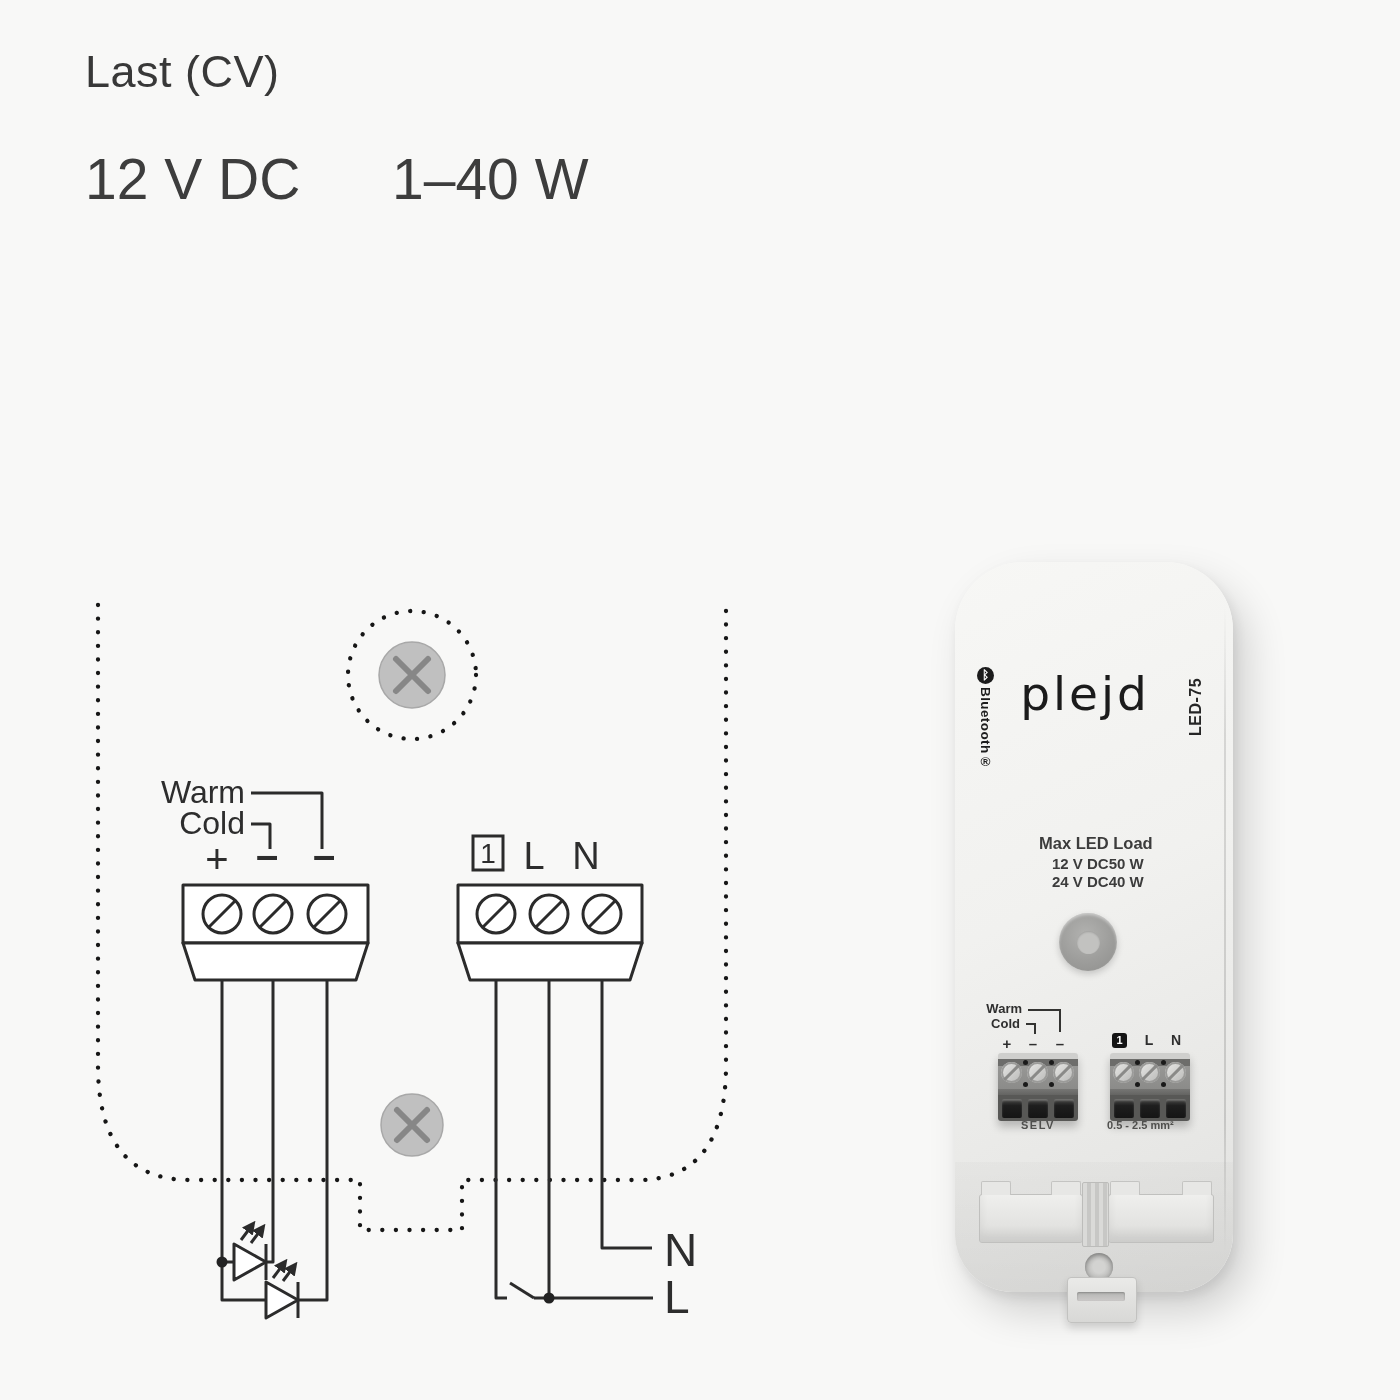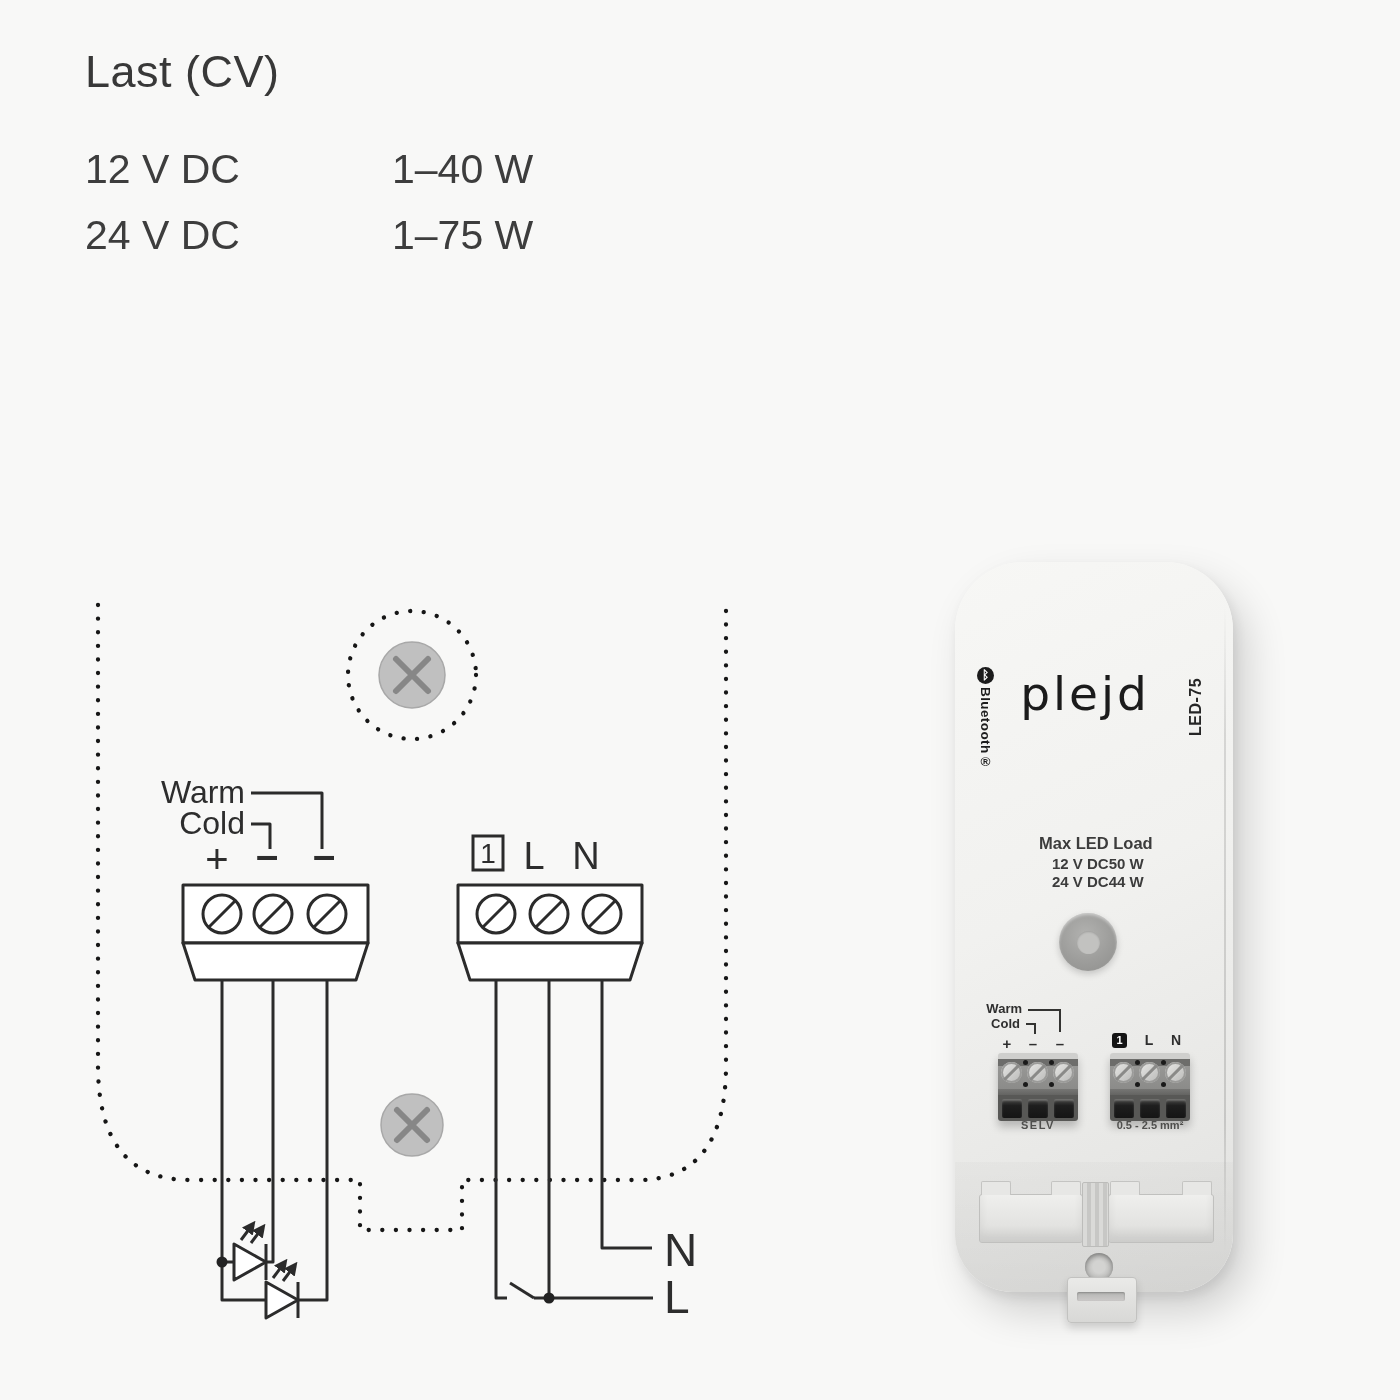--- a/index.html
+++ b/index.html
@@ -4,21 +4,21 @@
 <style>
   html,body{margin:0;padding:0;}
   .canvas{
     position:relative;width:1400px;height:1400px;overflow:hidden;
     background:#f8f8f7;
     font-family:"Liberation Sans",sans-serif;
     color:#3a3a3a;
   }
   
   .h-title{position:absolute;left:85px;top:46px;font-size:45px;font-weight:400;letter-spacing:.5px;color:#383838;}
-  .spec-row{position:absolute;left:85px;font-size:41px;font-weight:400;color:#3d3d3d;white-space:nowrap;}
+  .spec-row{position:absolute;left:85px;font-size:57px;font-weight:400;color:#3d3d3d;white-space:nowrap;}
   .spec-row .v{display:inline-block;width:307px;}
   .spec-1{top:146px;}
   .spec-2{top:212px;}
   .h-note{position:absolute;left:85px;top:323px;font-size:42px;font-weight:400;color:#404040;white-space:nowrap;letter-spacing:0px;}
   
   .diagram{position:absolute;left:60px;top:560px;width:720px;height:840px;}
   .diagram .dots{fill:none;stroke:#161616;stroke-width:4.3;stroke-dasharray:0.1 13.5;stroke-linecap:round;}
   .diagram .ln{fill:none;stroke:#2b2b2b;stroke-width:3;stroke-linejoin:round;}
   .diagram .blk{fill:#ffffff;stroke:#2b2b2b;stroke-width:3;stroke-linejoin:round;}
   .diagram text{fill:#2d2d2d;font-family:"Liberation Sans",sans-serif;}
@@ -81,21 +81,21 @@
     background:linear-gradient(135deg,#e9e9e7,#b8b8b6);box-shadow:inset 0 0 0 2px #9b9b99;overflow:hidden;}
   .screw::after{content:"";position:absolute;left:9px;top:-2px;width:2.5px;height:25px;background:#8a8a88;transform:rotate(45deg);}
   .s1{left:3px;}.s2{left:29px;}.s3{left:55px;}
   .tdot{position:absolute;width:5px;height:5px;border-radius:50%;background:#1a1a1a;}
   .d1{left:25px;top:7px;}.d2{left:51px;top:7px;}.d3{left:25px;top:29px;}.d4{left:51px;top:29px;}
   .wsq{position:absolute;top:46px;width:20px;height:19px;border-radius:2px;
     background:linear-gradient(#4a4a48 0%,#1e1e1e 35%,#151515 100%);
     box-shadow:inset 0 2px 2px rgba(255,255,255,.22);}
   .q1{left:4px;}.q2{left:30px;}.q3{left:56px;}
   .p-selv{position:absolute;left:43px;top:557px;width:80px;text-align:center;font-size:11px;font-weight:700;color:#4f4f4d;letter-spacing:1.5px;}
-  .p-range{position:absolute;left:152px;top:557px;width:86px;text-align:center;font-size:11px;font-weight:700;color:#4f4f4d;}
+  .p-range{position:absolute;left:152px;top:557px;width:86px;font-size:11px;font-weight:700;color:#4f4f4d;}
   
   .clip{position:absolute;top:632px;height:47px;background:linear-gradient(#efefed,#dcdcda);
     border:1px solid #c0c0be;border-radius:3px;box-shadow:inset 0 -9px 10px rgba(0,0,0,.07);}
   .clip-left{left:24px;width:102px;}
   .clip-right{left:153px;width:104px;}
   .ctab{position:absolute;top:-14px;width:28px;height:13px;background:#e7e7e5;
     border:1px solid #c4c4c2;border-bottom:none;border-radius:2px 2px 0 0;}
   .ctab-a{left:1px;}.ctab-b{right:1px;}
   .cconn{position:absolute;left:127px;top:620px;width:25px;height:63px;
     background:repeating-linear-gradient(90deg,#dadad8 0 4px,#c7c7c5 4px 8px);
@@ -111,23 +111,20 @@
 </head>
 <body>
 
 <div class="canvas">
 
   <div class="h-title">Last (CV)</div>
 
   <div class="spec-row spec-1">
     <span class="v">12 V DC</span><span class="p">1–40 W</span>
   </div>
-  <div class="spec-row spec-2">
-    <span class="v">24 V DC</span><span class="p">1–75 W</span>
-  </div>
 
 
   <svg class="diagram" viewBox="0 0 720 840">
     <defs>
       <marker id="arr" viewBox="0 0 10 10" refX="7" refY="5" markerWidth="4.5" markerHeight="4.5" orient="auto-start-reverse">
         <path d="M0,0 L10,5 L0,10 z" fill="#2b2b2b"></path>
       </marker>
     </defs>
 
     <path class="dots" d="M38,45 L38,505 Q38,620 130,620 L300,620 L300,670 L402,670 L402,620 L578,620 Q666,620 666,505 L666,45"></path>
@@ -217,21 +214,21 @@
     <div class="model">LED-75</div>
 
     <div class="maxload">
       <div class="ml-title">Max LED Load</div>
       <div class="ml-row">
         <span>12 V DC</span>
         <span>50 W</span>
       </div>
       <div class="ml-row">
         <span>24 V DC</span>
-        <span>44 W</span>
+        <span>40 W</span>
       </div>
     </div>
 
     <div class="dbutton"></div>
 
     <div class="p-label p-warm">Warm</div>
     <div class="p-label p-cold">Cold</div>
     <div class="pline p-wl-h"></div>
     <div class="pline p-wl-v"></div>
     <div class="pline p-cl-h"></div>

